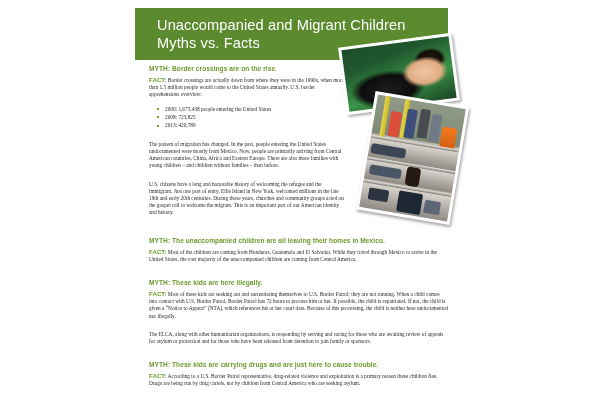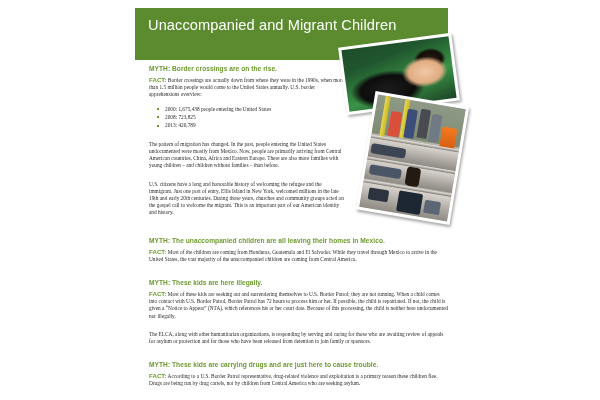--- a/index.html
+++ b/index.html
@@ -25,21 +25,21 @@
 
   
   #header-banner {
     position: absolute;
     left: 135px;
     top: 8px;
     width: 313px;
     height: 52px;
     background: #5b8b2e;
     box-sizing: border-box;
-    padding: 8px 0 0 13px;
+    padding: 8px 0 0 22px;
     z-index: 3;
   }
   #header-banner .title-line {
     color: #ffffff;
     font-family: "Liberation Sans", sans-serif;
     font-size: 14.6px;
     line-height: 18px;
     font-weight: 400;
     letter-spacing: 0.1px;
     white-space: nowrap;
@@ -189,20 +189,21 @@
   .gap-md { height: 9px; }
   .gap-lg { height: 13px; }
 </style>
 </head>
 <body>
 
 <div id="page">
 
   <div id="header-banner">
     <div class="title-line">Unaccompanied and Migrant Children</div>
+    <div class="title-line">Myths vs. Facts</div>
   </div>
 
   <div id="photo-collage">
 
     <div class="photo" id="photo-top">
       <div class="inner"></div>
     </div>
 
     <div class="photo" id="photo-bottom">
       <div class="inner">

